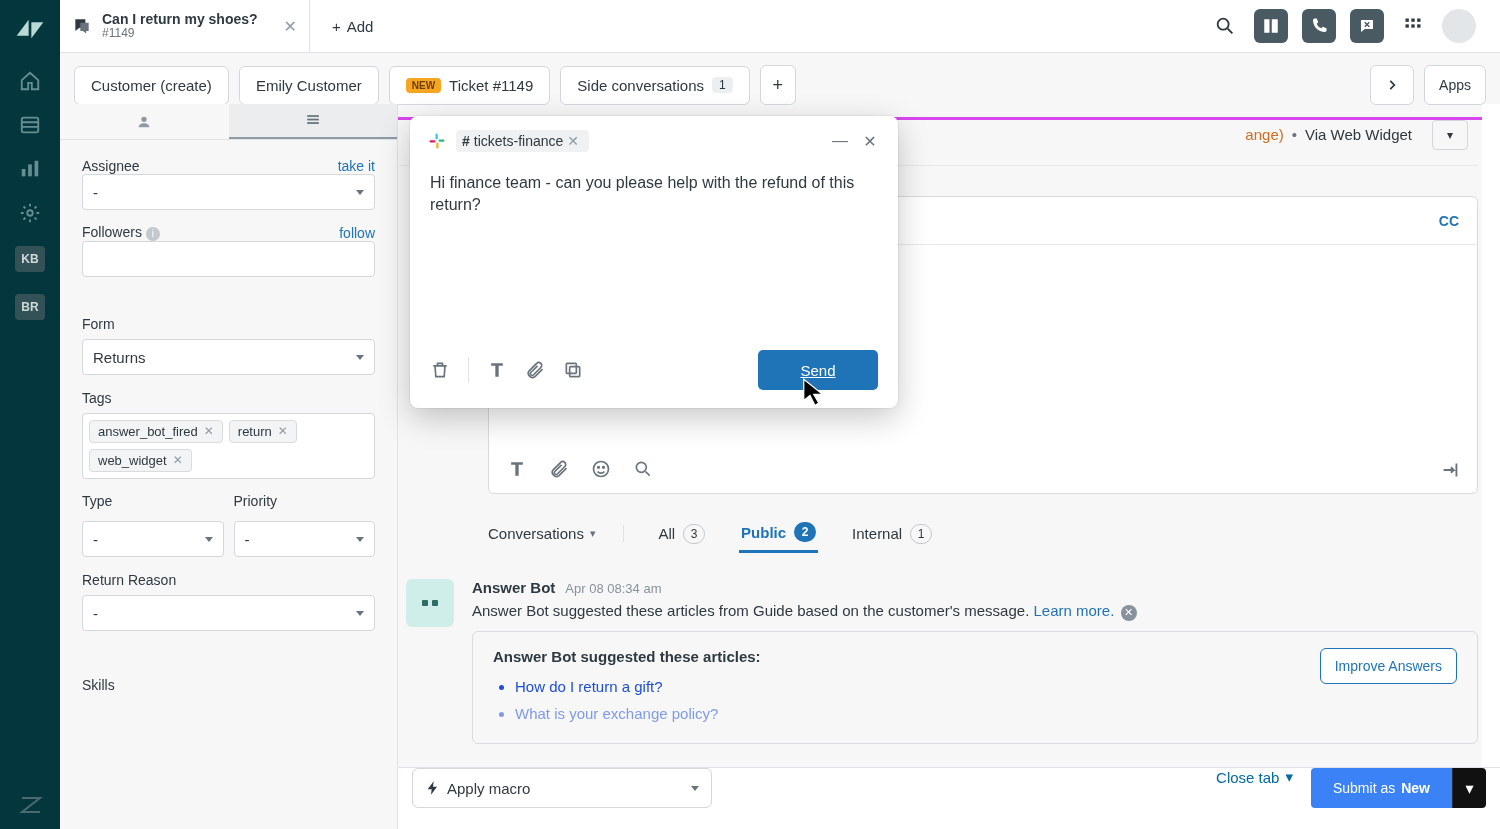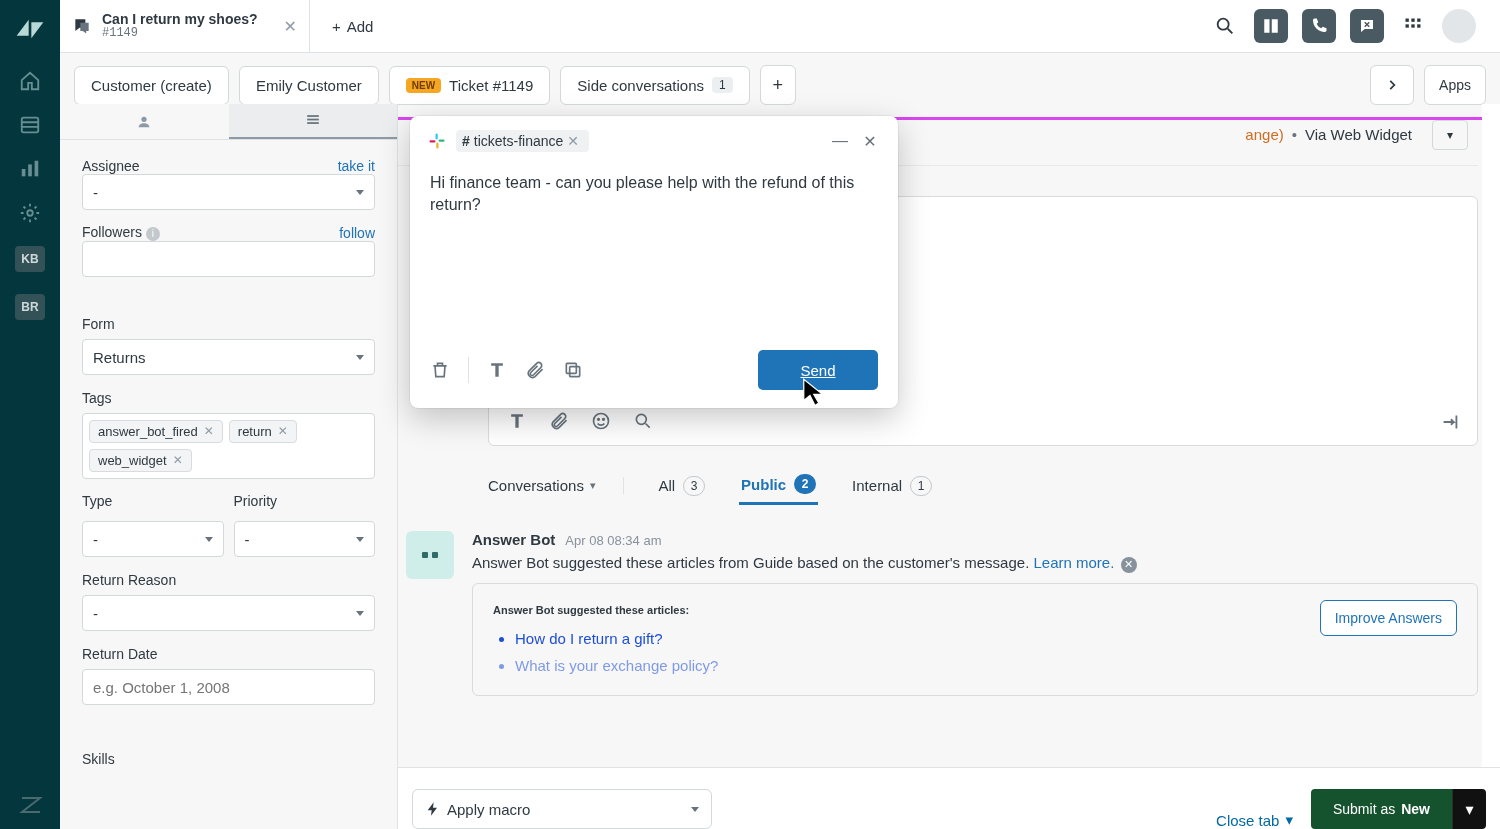--- a/index.html
+++ b/index.html
@@ -11,21 +11,21 @@
 .left-rail-icon { width: 22px; height: 22px; color: #678e92; cursor: pointer; }
 .kb-badge { width: 30px; height: 26px; border-radius: 4px; background: #335257; color: #cfd8d9; font-size: 12px; font-weight: 600; display: flex; align-items: center; justify-content: center; cursor: pointer; }
 .z-footer { position: absolute; bottom: 14px; color: #4a6a6f; }
 
 
 .top-strip { position: absolute; left: 60px; top: 0; right: 0; height: 53px; background: #fff; border-bottom: 1px solid #e0e3e5; display: flex; align-items: stretch; }
 .ticket-tab { width: 250px; border-right: 1px solid #e0e3e5; display: flex; align-items: center; gap: 10px; padding: 0 12px; cursor: pointer; }
 .comment-glyph { font-size: 18px; color: #2f3941; }
 .ticket-tab-texts { display: flex; flex-direction: column; line-height: 1.15; }
 .ticket-tab-title { font-size: 14px; font-weight: 600; }
-.ticket-tab-id { font-size: 12px; color: #68737d; font-family: Liberation Mono, monospace; }
+.ticket-tab-id { font-size: 12px; color: #68737d; }
 .tab-close { margin-left: auto; color: #8e9ba6; cursor: pointer; }
 .add-tab { display: flex; align-items: center; gap: 6px; padding: 0 22px; color: #2f3941; font-size: 15px; cursor: pointer; }
 .top-right { margin-left: auto; display: flex; align-items: center; gap: 14px; padding-right: 24px; }
 .top-icon-btn { width: 34px; height: 34px; border-radius: 6px; background: #4a5a63; color: #fff; display: flex; align-items: center; justify-content: center; cursor: pointer; }
 .top-icon-plain { width: 30px; height: 30px; display: flex; align-items: center; justify-content: center; cursor: pointer; }
 .top-avatar { width: 34px; height: 34px; border-radius: 50%; background: #e3e6e8; }
 
 
 .sec-tabs { position: absolute; left: 60px; top: 53px; right: 0; padding: 12px 14px; display: flex; align-items: center; gap: 10px; background: #f7f7f7; border-bottom: 3px solid #d946ef; }
 .chip-tab { border: 1px solid #d3d8db; border-radius: 6px; background: #fff; padding: 10px 16px; font-size: 15px; color: #2f3941; cursor: pointer; display: flex; align-items: center; gap: 8px; }
@@ -85,34 +85,34 @@
 .bot-avatar { width:48px; height:48px; border-radius:6px; background:#cfeeea; display:flex; align-items:center; justify-content:center; gap:4px; margin-left:8px;}
 .bot-avatar span { width:6px; height:6px; background:#2f6b67; border-radius:1px; display:inline-block;}
 .msg-content { flex:1; font-size:15px; color:#2f3941;}
 .msg-head { display:flex; gap:10px; align-items:baseline;}
 .msg-head strong { font-weight:700;}
 .msg-head .ts { font-size:13px; color:#87929d;}
 .msg-line .learn { color:#1f73b7; cursor:pointer;}
 .dismiss-dot { display:inline-flex; width:16px; height:16px; border-radius:50%; background:#87929d; color:#fff; font-size:11px; align-items:center; justify-content:center; margin-left:2px; cursor:pointer;}
 .suggest-card { border:1px solid #d8dcde; border-radius:6px; padding:16px 20px; margin-top:10px; display:flex; gap:14px;}
 .suggest-card .inner { flex:1;}
-.suggest-card strong{font-weight:700; font-size:11px;}
+.suggest-card strong{font-weight:700; font-size:15px;}
 .suggest-card ul { margin-top:8px; padding-left:22px;}
 .suggest-card li { color:#1d4ed8; font-size:15px; line-height:1.8; cursor:pointer;}
 .improve-btn { border:1px solid #1f73b7; color:#1f73b7; background:#fff; border-radius:6px; padding:8px 14px; height:36px; cursor:pointer; font-size:14px;}
 
 
-.footer-bar { position:absolute; left:398px; right:0; bottom:0; height:62px; border-top:1px solid #e0e3e5; background:#fff; display:flex; align-items:flex-end; padding:0 14px;}
+.footer-bar { position:absolute; left:398px; right:0; bottom:0; height:62px; border-top:1px solid #e0e3e5; background:#fff; display:flex; align-items:flex-start; padding:0 14px;}
 .macro-select { border:1px solid #d3d8db; border-radius:6px; height:40px; width: 300px; display:flex; align-items:center; padding:0 12px; gap:6px; cursor:pointer; font-size:15px; position:relative;}
 .macro-select::after { content:""; position:absolute; right:12px; border-left:4px solid transparent; border-right:4px solid transparent; border-top:5px solid #68737d;}
 .macro-select .lightning { color:#2f3941;}
 .footer-spacer { flex:1;}
 .close-tab { display:flex; align-items:center; gap:6px; color:#0369a1; font-size:15px; cursor:pointer; margin-right:18px;}
 .submit-wrap { display:flex;}
-.submit-btn { background:#14532d; color:#fff; height:40px; padding:0 22px; display:flex; align-items:center; font-size:14px; border-radius:4px 0 0 4px; cursor:pointer; gap:6px;}
+.submit-btn { background:#3b82f6; color:#fff; height:40px; padding:0 22px; display:flex; align-items:center; font-size:14px; border-radius:4px 0 0 4px; cursor:pointer; gap:6px;}
 .submit-btn strong { font-weight:600;}
 .submit-drop { background:#111; color:#fff; width:34px; height:40px; display:flex; align-items:center; justify-content:center; border-left:1px solid #2d2d2d; border-radius:0 4px 4px 0; cursor:pointer;}
 .right-edge-fade { position:absolute; right:0; top:104px; bottom:62px; width:18px; background:#fff;}
 
 
 .popover { position:absolute; left:410px; top:116px; width:488px; background:#fff; border-radius:8px; box-shadow: 0 10px 32px rgba(0,0,0,.22), 0 0 0 1px rgba(0,0,0,.05); z-index: 50;}
 .pop-head { display:flex; align-items:center; gap:10px; padding:14px 18px;}
 .slack-icon { width:18px; height:18px;}
 .pop-chip { background:#eff1f2; border-radius:4px; padding:3px 10px 3px 6px; font-size:14px; color:#2f3941; display:flex; align-items:center; gap:4px;}
 .pop-chip .hash{ font-weight:700;}
@@ -321,40 +321,39 @@
         <div class="select">-</div>
       </div>
     </div>
 
 
     <div>
       <span class="form-label">Return Reason</span>
       <div class="select" style="margin-top:6px">-</div>
     </div>
 
-    <div>
-      <span class="form-label">Return Date</span>
-      <input class="text-input" style="margin-top: 6px; width: 100%;" placeholder="e.g. October 1, 2008">
-    </div>
 
     <div style="height:18px"></div>
     <span class="form-label">Skills</span>
   </div>
 </div>
 
 <div class="main-area">
 
   <div class="header-meta">
     <span class="orange">ange)</span>
     <span class="dot">•</span>
     <span>Via Web Widget</span>
     <div class="caret-box">▾</div>
   </div>
 
   <div class="compose-box">
+    <div class="compose-top">
+      <span class="cc-link">CC</span>
+    </div>
     <div class="compose-body"></div>
     <div class="compose-toolbar">
       <span class="tb-icon">
           <svg viewBox="0 0 24 24" width="20" height="20" fill="currentColor">
             <path d="M5 4h14v3h-5v13h-4V7H5z"></path>
           </svg>
         </span>
       <span class="tb-icon">
           <svg viewBox="0 0 24 24" width="20" height="20" fill="none" stroke="currentColor" stroke-width="2">
             <path d="M21 11l-9 9a5 5 0 01-7-7l9-9a3.5 3.5 0 015 5l-9 9a2 2 0 01-3-3l8-8"></path>

